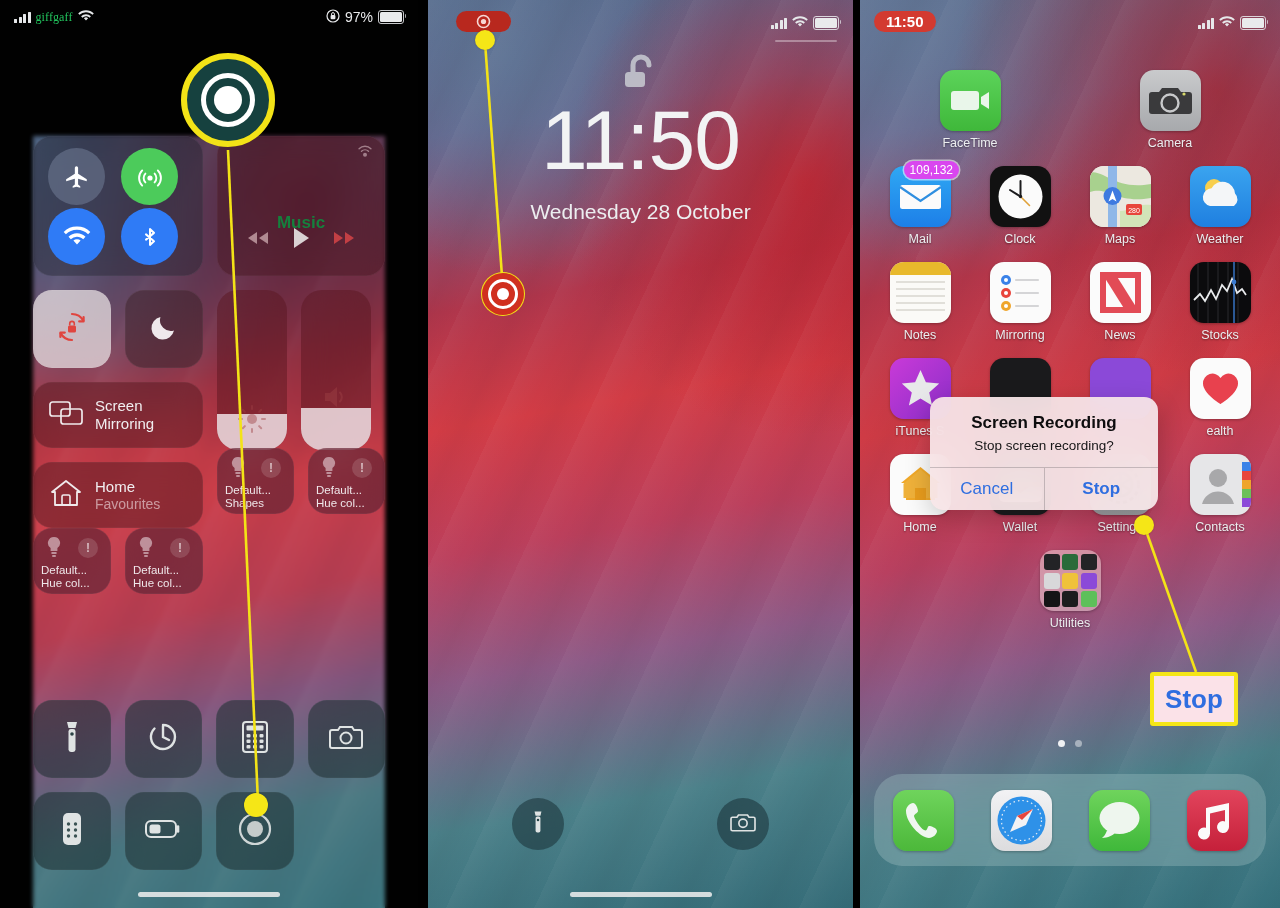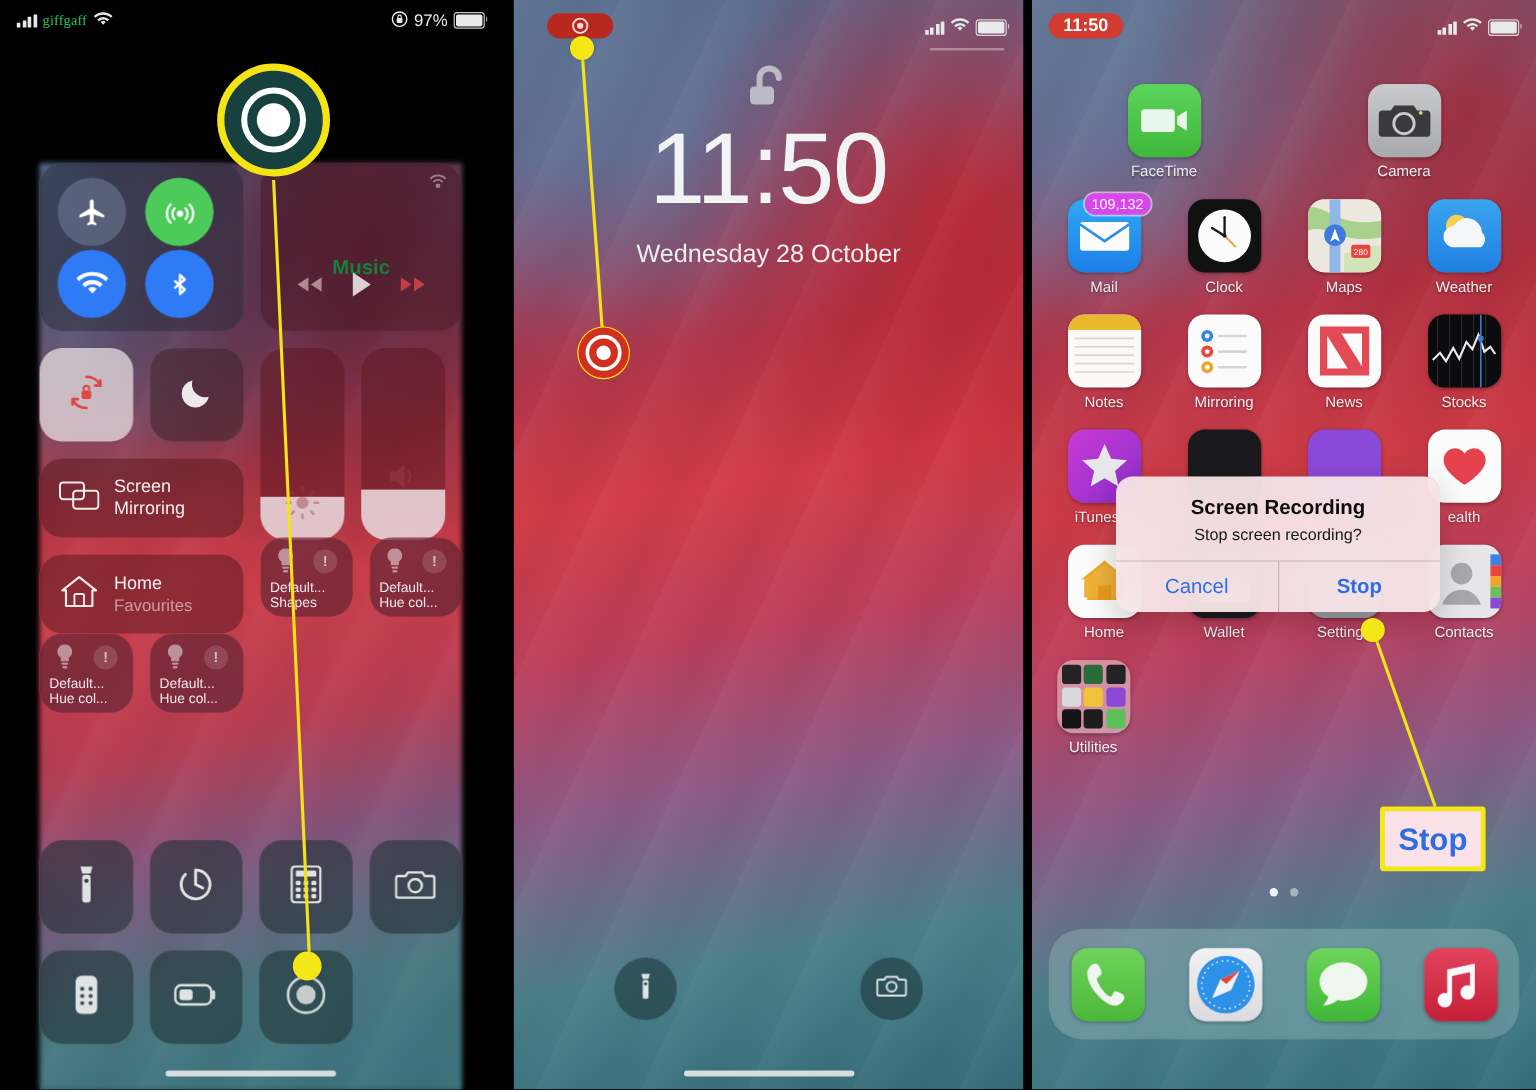--- a/index.html
+++ b/index.html
@@ -124,21 +124,21 @@
   .badge{position:absolute;top:-5px;right:2px;background:#d946ef;color:#fff;border-radius:11px;
     font-size:12px;font-weight:500;padding:2px 6px;min-width:10px;text-align:center;z-index:5;
     box-shadow:0 0 0 1.5px rgba(255,255,255,.55);}
   .pagedots{position:absolute;left:0;right:0;top:740px;display:flex;justify-content:center;gap:10px;}
   .pagedots i{width:7px;height:7px;border-radius:50%;background:rgba(255,255,255,.45);display:block;}
   .pagedots i.on{background:rgba(255,255,255,.9);}
   .dock{position:absolute;left:14px;right:14px;bottom:42px;height:92px;border-radius:28px;
     background:rgba(190,215,215,.28);backdrop-filter:blur(18px);display:flex;align-items:center;justify-content:space-around;}
 
   
-  .alert{position:absolute;left:70px;top:397px;width:270px;border-radius:14px;overflow:hidden;
+  .alert{position:absolute;left:70px;top:397px;width:228px;border-radius:14px;overflow:hidden;
     background:rgba(247,231,233,.93);backdrop-filter:blur(20px);box-shadow:0 8px 26px rgba(0,0,0,.2);z-index:20;}
   .alert-body{padding:16px 16px 14px;text-align:center;}
   .alert-title{font-size:17px;font-weight:700;color:#0d0d0e;}
   .alert-msg{font-size:13.5px;color:#161617;margin-top:5px;}
   .alert-btns{display:flex;border-top:.5px solid rgba(60,60,67,.26);justify-content:flex-end;}
   .alert-btn{flex:1;text-align:center;padding:11px 0;color:#2f6ee0;font-size:17px;}
   .alert-btn.primary{font-weight:700;}
   .alert-btn+.alert-btn{border-left:.5px solid rgba(60,60,67,.26);}
 
   
@@ -748,21 +748,21 @@
                   <rect x="52" y="26" width="9" height="9" fill="#efa52c"></rect>
                   <rect x="52" y="35" width="9" height="9" fill="#6bc05a"></rect>
                   <rect x="52" y="44" width="9" height="9" fill="#8b49d8"></rect>
                 </g>
               </svg>
           </div>
           <div class="applabel">Contacts</div>
         </div>
       </div>
 
-      <div class="approw" style="justify-content:flex-start;">
+      <div class="approw" style="justify-content:center;">
         <div class="app">
           <div class="appicon" style="background:rgba(240,210,215,.55);display:grid;grid-template-columns:repeat(3,1fr);gap:2.5px;padding:4px;box-sizing:border-box;">
             <span style="background:#232326;border-radius:3px"></span>
               <span style="background:#2a6b3a;border-radius:3px"></span>
               <span style="background:#232326;border-radius:3px"></span>
             <span style="background:#d8d8da;border-radius:3px"></span>
               <span style="background:#efc23a;border-radius:3px"></span>
               <span style="background:#8b49d8;border-radius:3px"></span>
             <span style="background:#141416;border-radius:3px"></span>
               <span style="background:#1c1c1e;border-radius:3px"></span>

